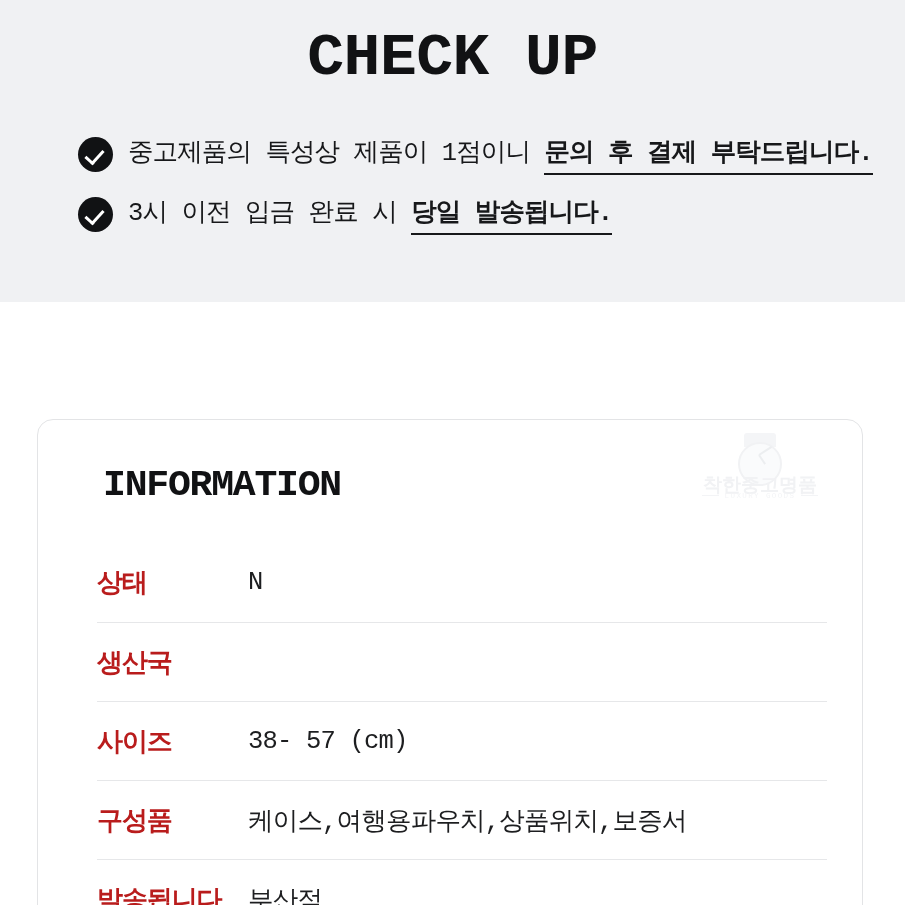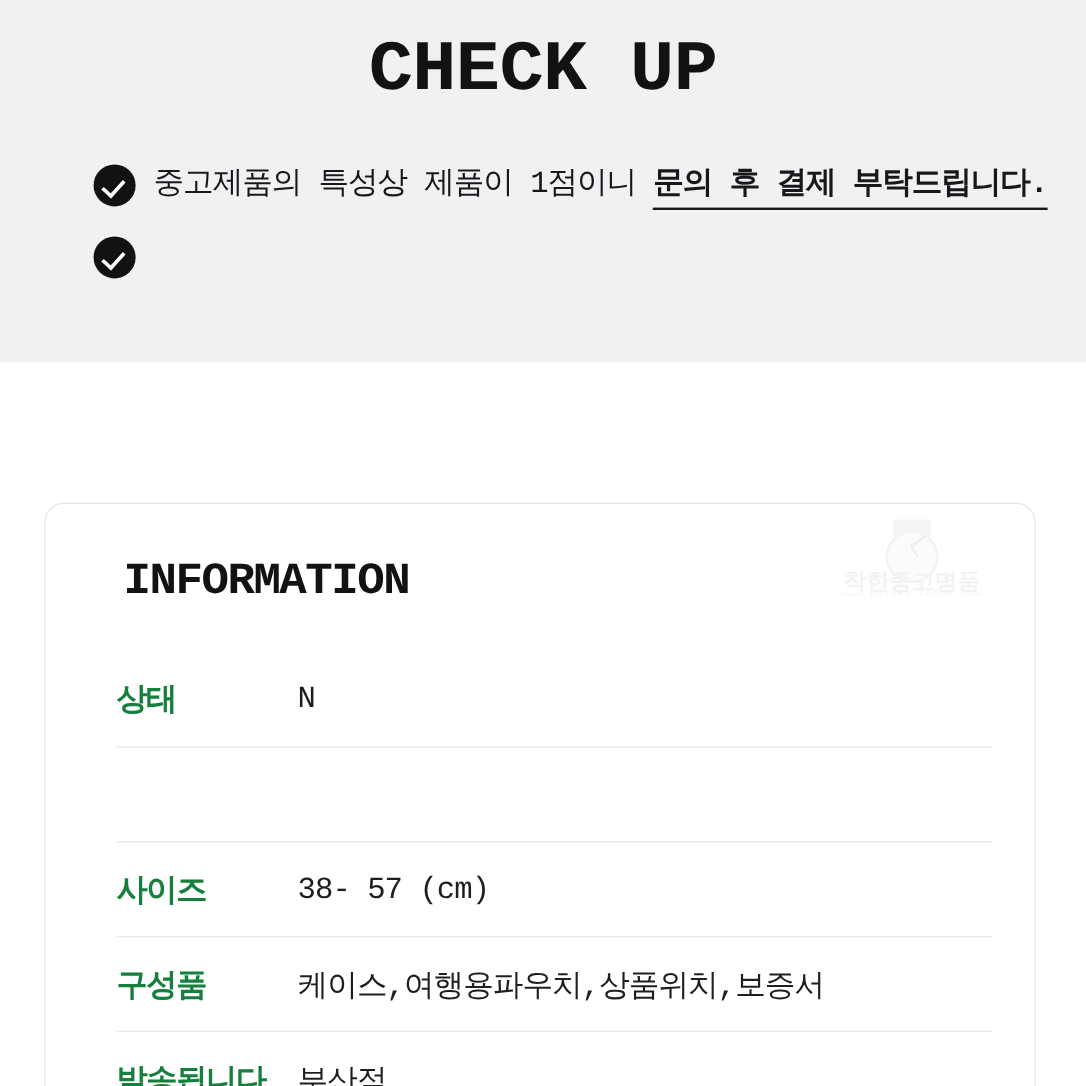--- a/index.html
+++ b/index.html
@@ -205,21 +205,21 @@
     display:flex;
     align-items:center;
     height:79px;
     border-top:1.4px solid #e6e7e9;
   }
   .info-row.first { border-top:none; }
   .info-label {
     flex:0 0 151px;
     font-size:26px;
     font-weight:bold;
-    color:#15803d;
+    color:#b91c1c;
     letter-spacing:-1.1px;
     white-space:nowrap;
   }
   .info-value {
     font-size:25.5px;
     color:#1d1e20;
     letter-spacing:-0.8px;
     white-space:nowrap;
     font-weight:400;
   }
@@ -235,20 +235,21 @@
 
     <div class="check-list">
 
       <div class="check-row">
         <span class="check-circle"></span>
         <span class="check-text"><span>중고제품의 특성상 제품이 1점이니 </span><span class="em">문의 후 결제 부탁드립니다.</span></span>
       </div>
 
       <div class="check-row">
         <span class="check-circle"></span>
+        <span class="check-text"><span>3시 이전 입금 완료 시 </span><span class="em">당일 발송됩니다.</span></span>
       </div>
 
     </div>
   </div>
 
   <div class="white-area">
 
     <div class="corner-ghost"></div>
 
     <div class="info-card">
@@ -269,20 +270,21 @@
       </div>
 
       <div class="info-table">
 
         <div class="info-row first">
           <div class="info-label">상태</div>
           <div class="info-value">N</div>
         </div>
 
         <div class="info-row">
+          <div class="info-label">생산국</div>
         </div>
 
         <div class="info-row">
           <div class="info-label">사이즈</div>
           <div class="info-value">38- 57 (cm)</div>
         </div>
 
         <div class="info-row">
           <div class="info-label">구성품</div>
           <div class="info-value">케이스,여행용파우치,상품위치,보증서</div>

